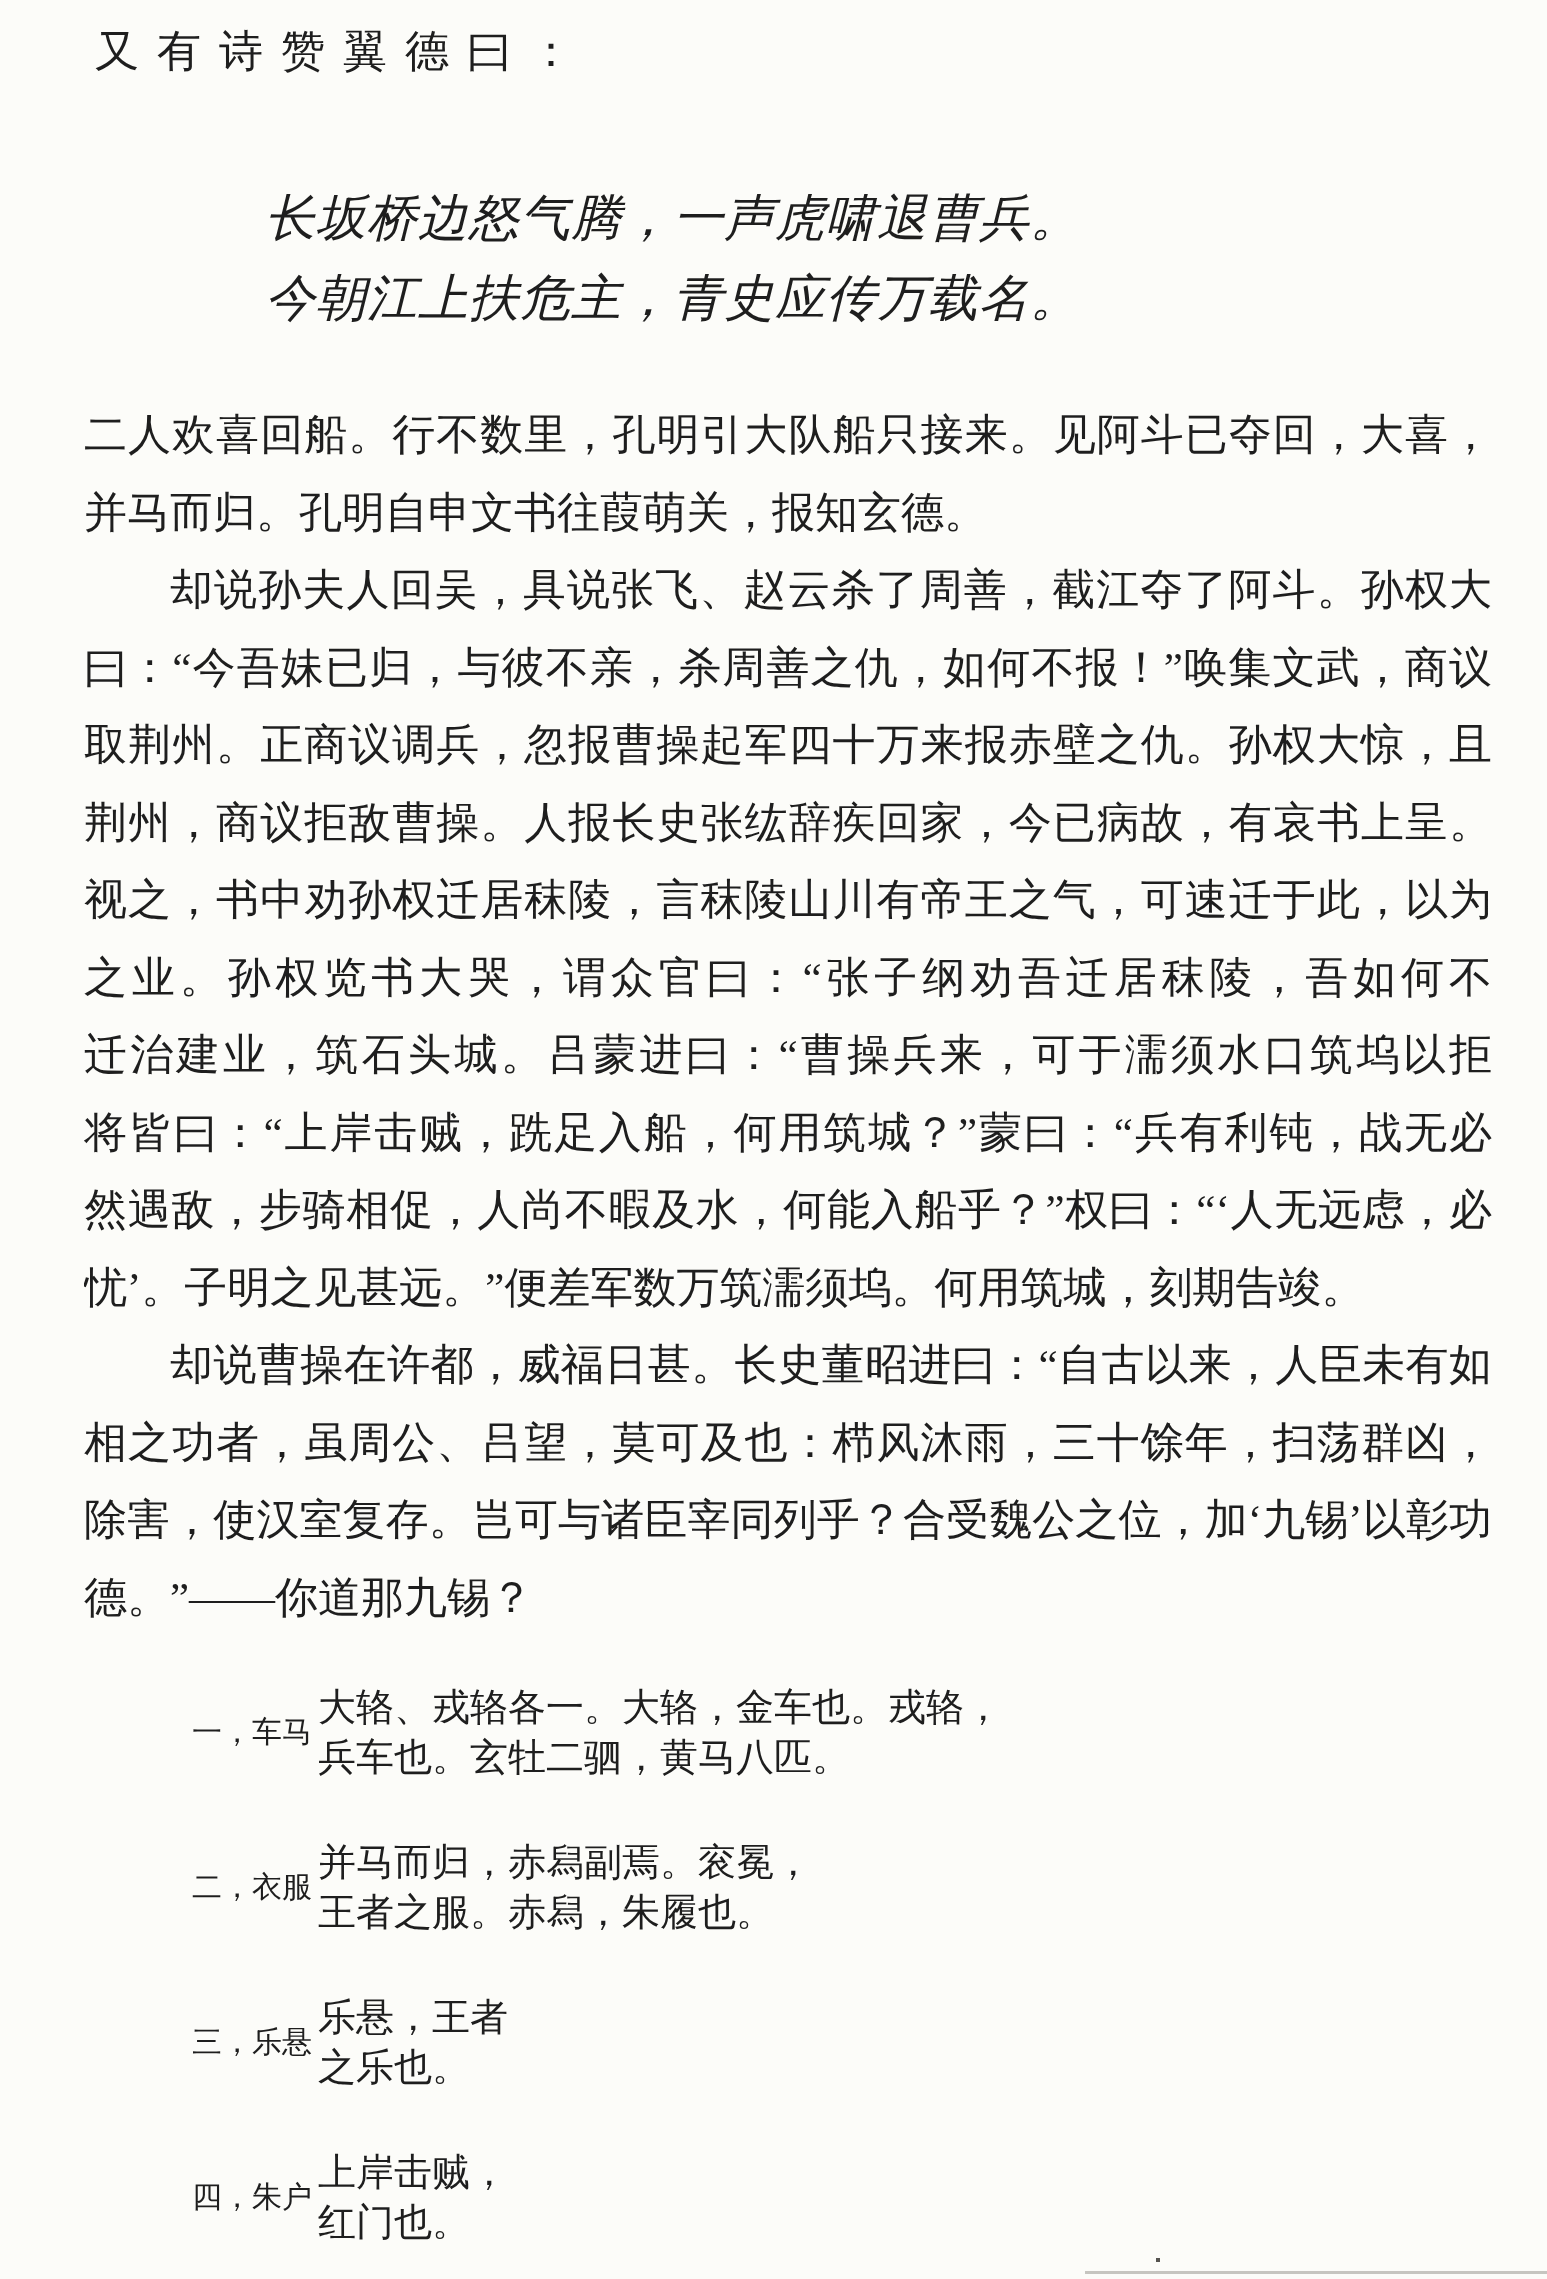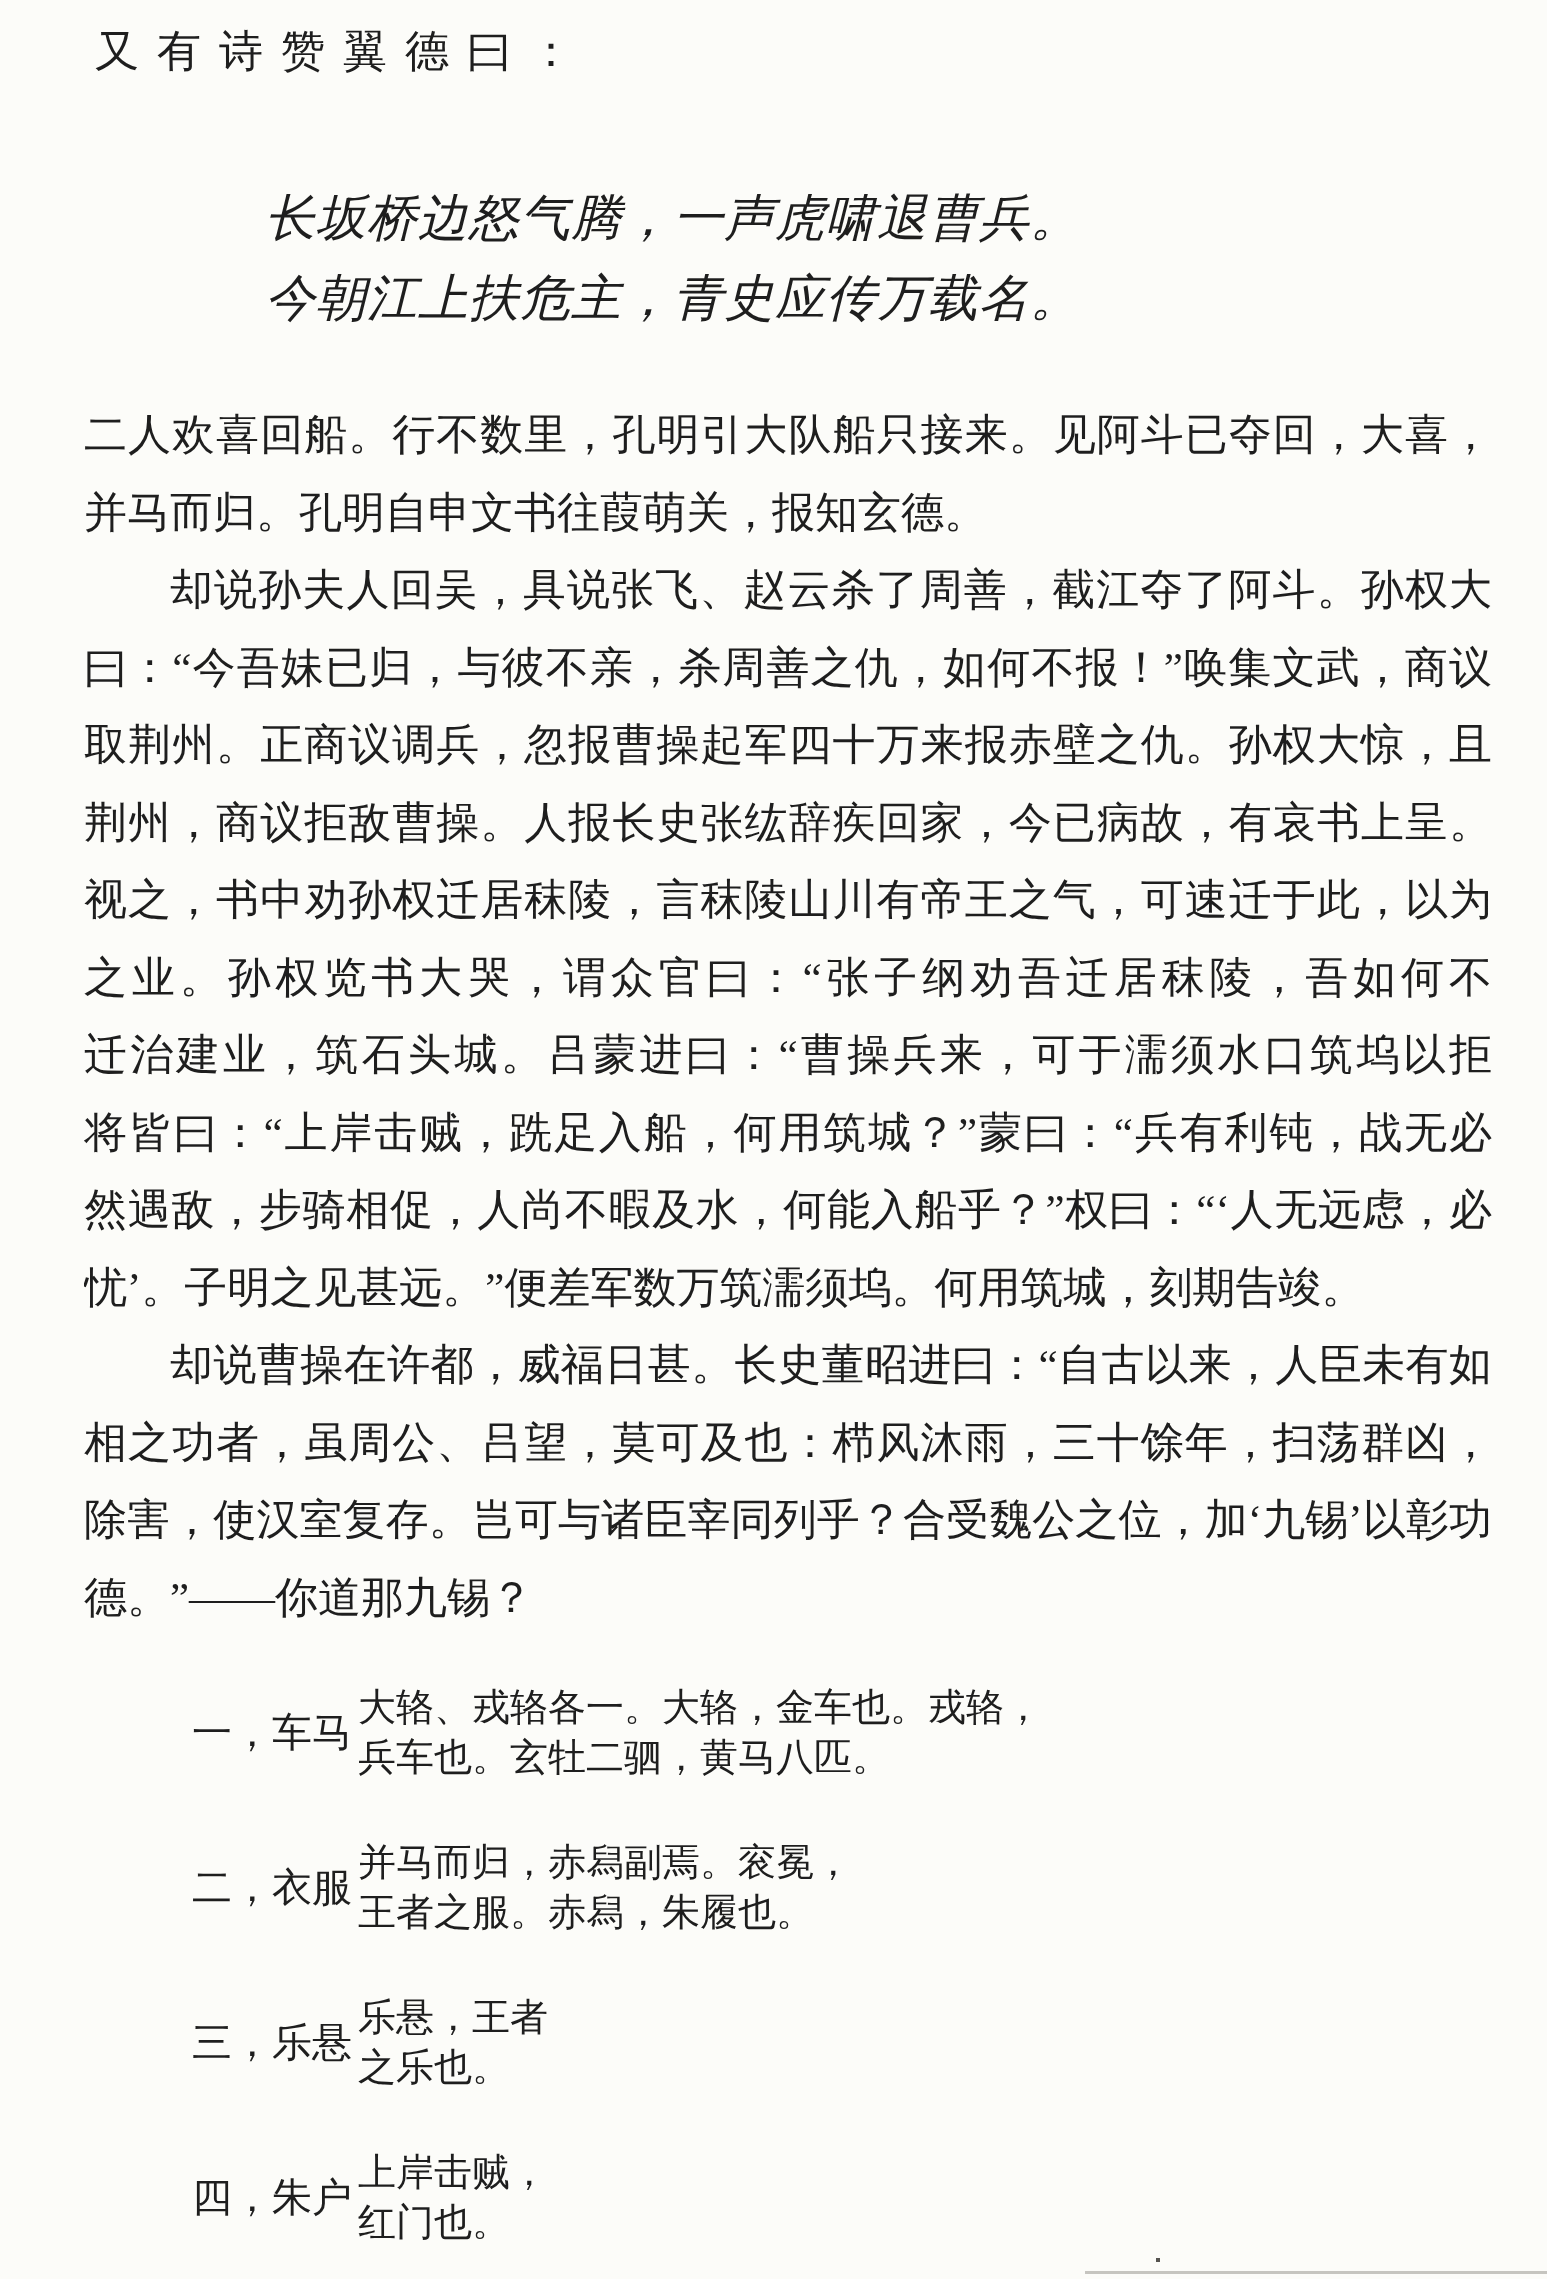--- a/index.html
+++ b/index.html
@@ -66,21 +66,21 @@
     left: 192px;
     top: 1682px;
   }
   .gift {
     display: flex;
     align-items: center;
     min-height: 100px;
     margin-bottom: 55px;
   }
   .gift-label {
-    font-size: 40px;
+    font-size: 30px;
     white-space: nowrap;
     flex: 0 0 auto;
   }
   .gift-note {
     margin-left: 6px;
     font-size: 38px;
     flex: 0 0 auto;
   }
   .gift-note .nln {
     line-height: 50px;

